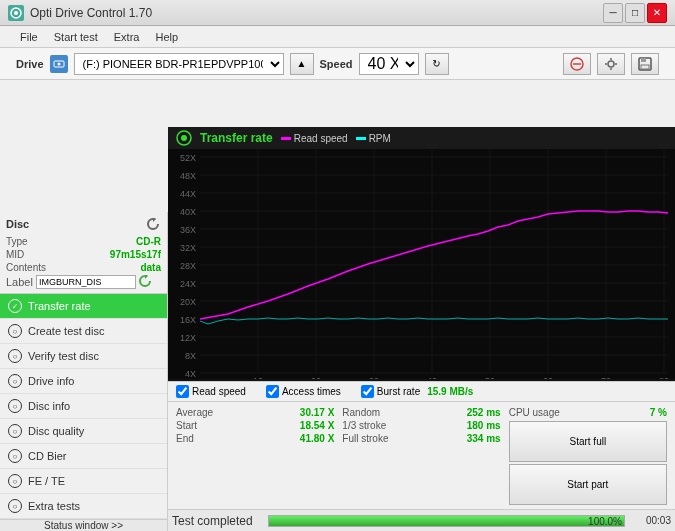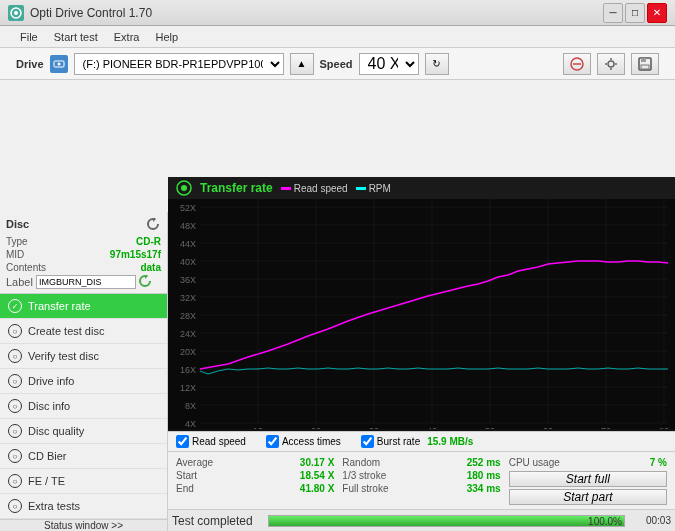--- a/index.html
+++ b/index.html
@@ -276,27 +276,26 @@
     .stat-row {
       display: flex;
       justify-content: space-between;
       align-items: center;
       font-size: 10px;
       padding: 1px 0;
     }
     .stat-key { color: #555; }
     .stat-val { color: #0a0; font-weight: bold; }
     .start-btn {
-      padding: 0 8px;
-      font-size: 12px;
+      padding: 14px 8px;
+      font-size: 10px;
       border: 1px solid #aaa;
       background: linear-gradient(to bottom, #f8f8f8, #e0e0e0);
       cursor: pointer;
       white-space: nowrap;
-      font-style: italic;
     }
 
     
     .progress-section {
       background: #e8e8e8;
       height: 22px;
       display: flex;
       align-items: center;
       padding: 0 4px;
       gap: 6px;

